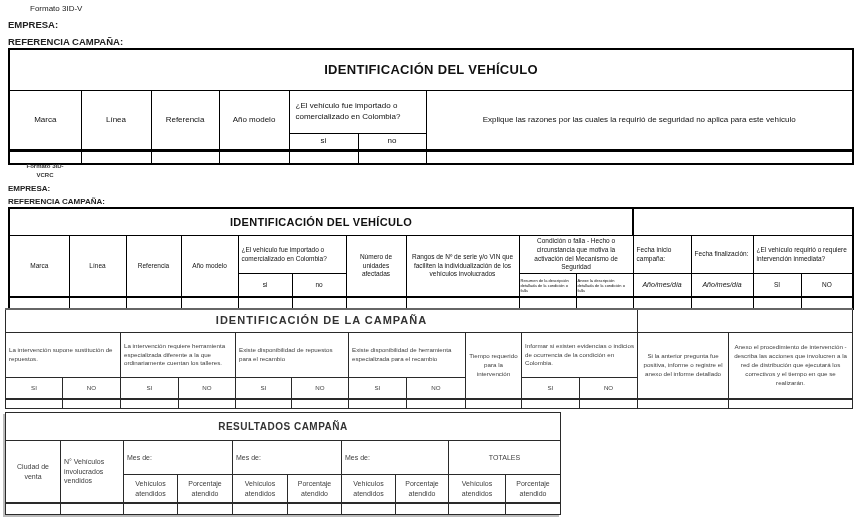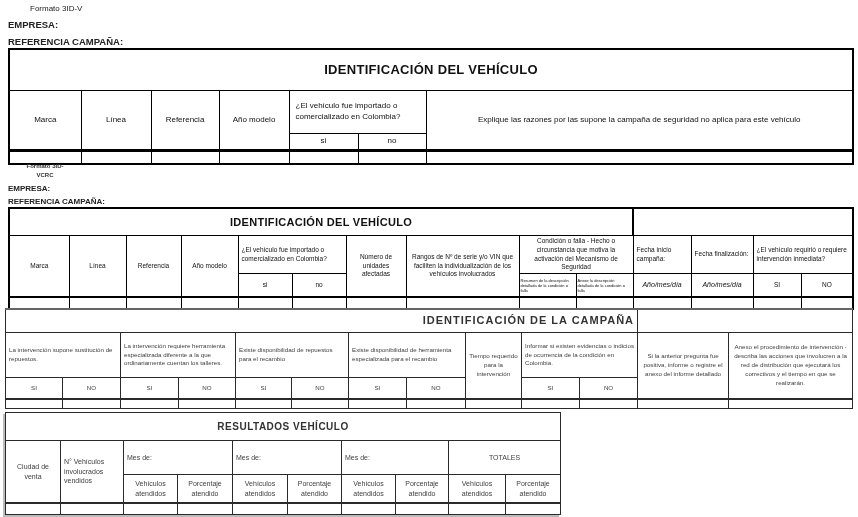--- a/index.html
+++ b/index.html
@@ -29,21 +29,21 @@
   .t2 .hrow td{height:30px;}
   .t2 .srow td{height:20px;}
   .t2 .drow td{height:8px;border-top:2.5px solid #000;}
   .t2 .q{text-align:left;}
   .t2 .tiny{font-size:4px;line-height:1.25;text-align:left;padding:1px;}
   .t2 .date{font-style:italic;font-size:7px;}
   .t2 .thickL{border-left:2px solid #000;}
 
   .t3{left:5px;top:308px;width:847px;border:1.5px solid #2a2a2a;border-top:2.5px solid #666;color:#3d3d3d;}
   .t3 td{border:1px solid #2a2a2a;font-size:6.2px;line-height:1.45;}
-  .t3 .title{font-size:11px;font-weight:600;height:20px;letter-spacing:1px;color:#333;text-align:right;}
+  .t3 .title{font-size:11px;font-weight:600;height:20px;letter-spacing:1px;color:#333;}
   .t3 .hrow td{height:42px;}
   .t3 .srow td{height:18px;}
   .t3 .drow td{height:6px;border-top:2px solid #2a2a2a;}
   .t3 .q{text-align:left;}
 
   .t4{left:5px;top:412px;width:555px;border:1.5px solid #2a2a2a;color:#3d3d3d;box-shadow:-2px 2px 0 #bbb;}
   .t4 td{border:1px solid #2a2a2a;font-size:7px;line-height:1.35;}
   .t4 .title{font-size:10px;font-weight:600;height:25px;letter-spacing:.5px;color:#333;}
   .t4 .hrow td{height:31px;}
   .t4 .srow td{height:25px;}
@@ -70,21 +70,21 @@
   <tbody>
       <tr>
         <td colspan="7" class="title">IDENTIFICACIÓN DEL VEHÍCULO</td>
       </tr>
   <tr class="hrow">
     <td rowspan="2">Marca</td>
     <td rowspan="2">Línea</td>
     <td rowspan="2">Referencia</td>
     <td rowspan="2">Año modelo</td>
     <td colspan="2" class="q">¿El vehículo fue importado o comercializado en Colombia?</td>
-    <td rowspan="2">Explique las razones por las supone la campaña de seguridad no aplica para este vehículo</td>
+    <td rowspan="2">Explique las razones por las cuales la requirió de seguridad no aplica para este vehículo</td>
   </tr>
   <tr class="srow">
     <td>si</td>
     <td>no</td>
   </tr>
   <tr class="drow">
     <td></td>
     <td></td>
     <td></td>
     <td></td>
@@ -235,21 +235,21 @@
       <col style="width:55px">
       <col style="width:55px">
       <col style="width:54px">
       <col style="width:54px">
       <col style="width:53px">
       <col style="width:57px">
       <col style="width:55px">
     </colgroup>
   <tbody>
       <tr>
-        <td colspan="10" class="title">RESULTADOS VEHÍCULO</td>
+        <td colspan="10" class="title">RESULTADOS CAMPAÑA</td>
       </tr>
   <tr class="hrow">
     <td rowspan="2">Ciudad de venta</td>
     <td rowspan="2" class="q">N° Vehículos involucrados vendidos</td>
     <td colspan="2" class="q">Mes de:</td>
     <td colspan="2" class="q">Mes de:</td>
     <td colspan="2" class="q">Mes de:</td>
     <td colspan="2">TOTALES</td>
   </tr>
   <tr class="srow">

